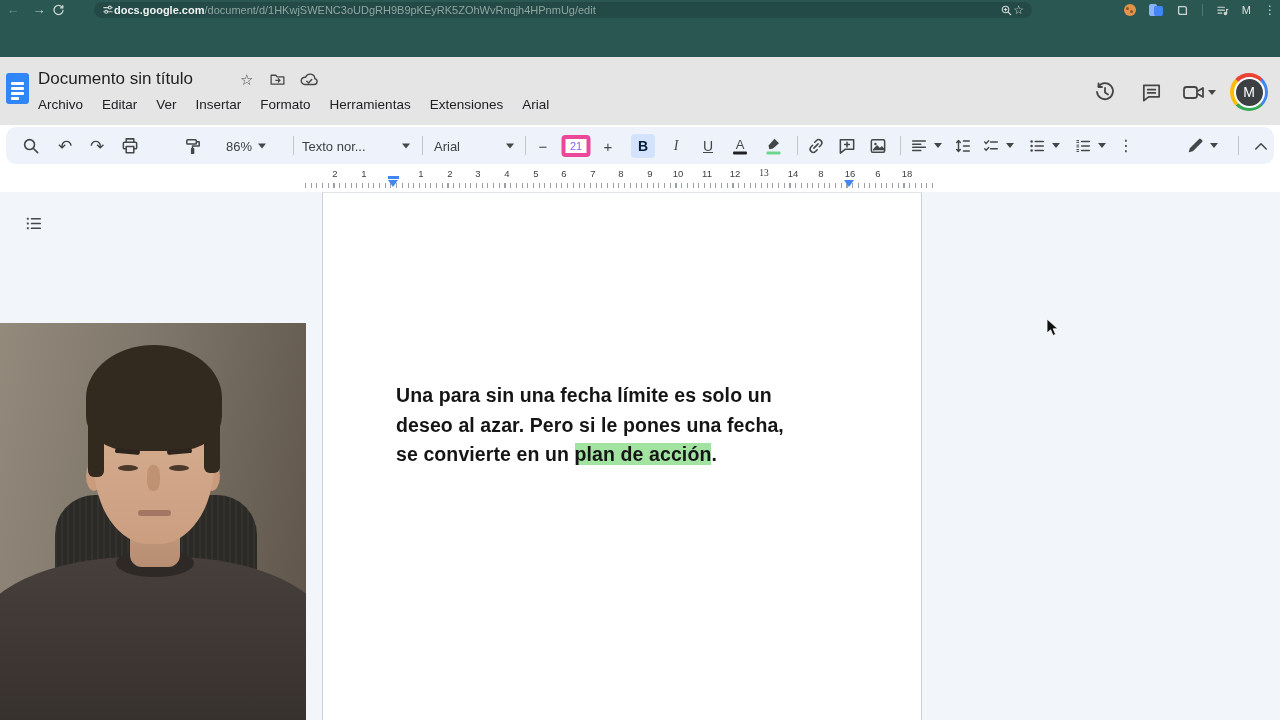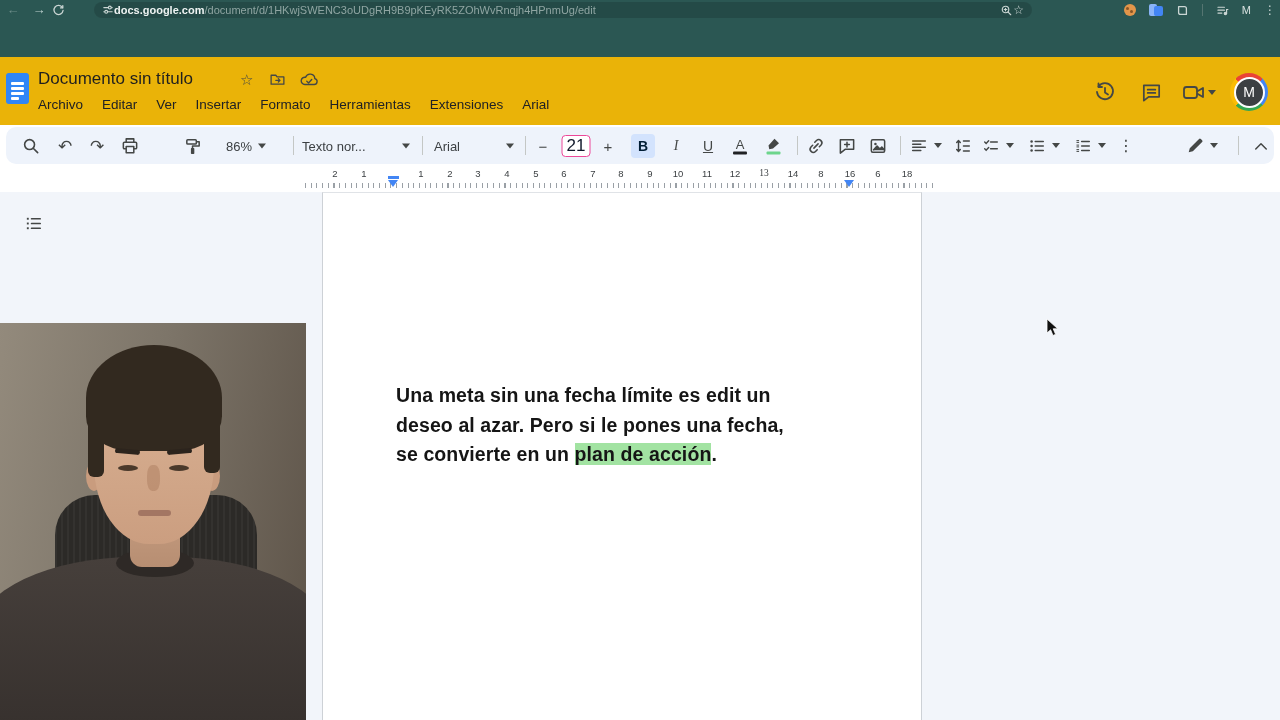--- a/index.html
+++ b/index.html
@@ -23,21 +23,21 @@
   .cookie i:nth-child(1){left:2px;top:3px}.cookie i:nth-child(2){left:6px;top:6px}
   .wsq{position:relative;width:14px;height:14px;}
   .wsq b{position:absolute;border-radius:2px;}
   .wsq b:nth-child(1){left:0;top:1px;width:8px;height:12px;background:#8ab4f8;}
   .wsq b:nth-child(2){left:5px;top:3px;width:9px;height:10px;background:#4285f4;}
   .vdiv{width:1px;height:12px;background:#557571;}
   .chrome-m{color:#d7e0de;font-size:11px;}
   .teal-ic{color:#cbd6d4;font-size:12px;line-height:1;}
 
   
-  .dhead{position:absolute;left:0;top:57px;width:1280px;height:68px;background:#eab308;}
+  .dhead{position:absolute;left:0;top:57px;width:1280px;height:68px;background:#e5e5e5;}
   .docs-logo{position:absolute;left:6px;top:16px;width:23px;height:31px;background:#3086f6;border-radius:3px;}
   .docs-logo i{position:absolute;left:5px;width:13px;height:2.5px;background:#fff;border-radius:1px;}
   .docs-logo i:nth-child(1){top:9px}.docs-logo i:nth-child(2){top:14px}
   .docs-logo i:nth-child(3){top:19px}.docs-logo i:nth-child(4){top:24px;width:8px}
   .dtitle{position:absolute;left:38px;top:12px;font-size:17px;color:#1f1f1f;}
   .dt-ic{position:absolute;top:14px;color:#444746;font-size:15px;}
   .menubar{position:absolute;left:38px;top:40px;display:flex;gap:19px;font-size:13.5px;color:#202124;}
   .menubar span{cursor:default;}
   .dhead-right{position:absolute;right:0;top:15px;height:40px;display:flex;align-items:center;}
   .hd-ic{width:46px;display:flex;justify-content:center;color:#444746;}
@@ -52,22 +52,22 @@
              color:#fff;font-size:14px;display:flex;align-items:center;justify-content:center;}
 
   
   .tbar{position:absolute;left:6px;top:127px;width:1268px;height:37px;background:#eef3fb;border-radius:10px;}
   .ti{position:absolute;top:50%;transform:translate(-50%,-50%);display:flex;align-items:center;gap:6px;
       color:#444746;white-space:nowrap;}
   .tdiv{position:absolute;top:9px;width:1px;height:19px;background:#c4c7c5;}
   .cds{width:0;height:0;border-left:4px solid transparent;border-right:4px solid transparent;border-top:5px solid #444746;}
   .tb-txt{font-size:13px;color:#3c4043;}
   .glyph{font-size:16px;line-height:1;}
-  .sizebox{width:29px;height:22px;border:1px solid #ec4899;border-radius:4px;background:#fff;
-           display:flex;align-items:center;justify-content:center;font-size:17px;color:#0f172a;}
+  .sizebox{width:29px;height:22px;border:4px solid #ec4899;border-radius:4px;background:#fff;
+           display:flex;align-items:center;justify-content:center;font-size:11px;color:#8b5cf6;}
   .fmt-letter{font-size:14px;color:#444746;width:24px;height:24px;display:flex;align-items:center;justify-content:center;border-radius:4px;}
   .fmt-letter.active{background:#d3e3fd;color:#001d35;font-weight:700;}
   .it{font-style:italic;font-family:"Liberation Serif",serif;}
   .un{text-decoration:underline;}
   .abar{display:flex;flex-direction:column;align-items:center;line-height:1;gap:1px;}
   .abar .bar{width:14px;height:3px;background:#202124;border-radius:1px;}
   .abar .bar.green{background:#6dd58c;}
   .spell{position:relative;font-size:13px;font-weight:700;}
 
   
@@ -417,21 +417,21 @@
       <svg class="ic" width="19" height="19" viewBox="0 0 20 20" fill="#444746" stroke="#444746" stroke-width="1.8" stroke-linecap="round">
           <rect x="3" y="4" width="2" height="2" stroke="none"></rect>
           <rect x="3" y="9" width="2" height="2" stroke="none"></rect>
           <rect x="3" y="14" width="2" height="2" stroke="none"></rect>
           <path d="M8 5 H17 M8 10 H17 M8 15 H17" fill="none"></path>
         </svg>
     </span>
 
     <div class="page">
       <div class="para">
-        <span>Una meta sin una fecha límite es edit un</span><br>
+        <span>Una para sin una fecha límite es solo un</span><br>
         <span>deseo al azar. Pero si le pones una fecha,</span><br>
         <span>se convierte en un </span><span class="hl">plan de acción</span><span>.</span>
       </div>
     </div>
   </div>
 
   <div class="cam">
     <div class="chair"></div>
     <div class="shirt"></div>
     <div class="collar"></div>

